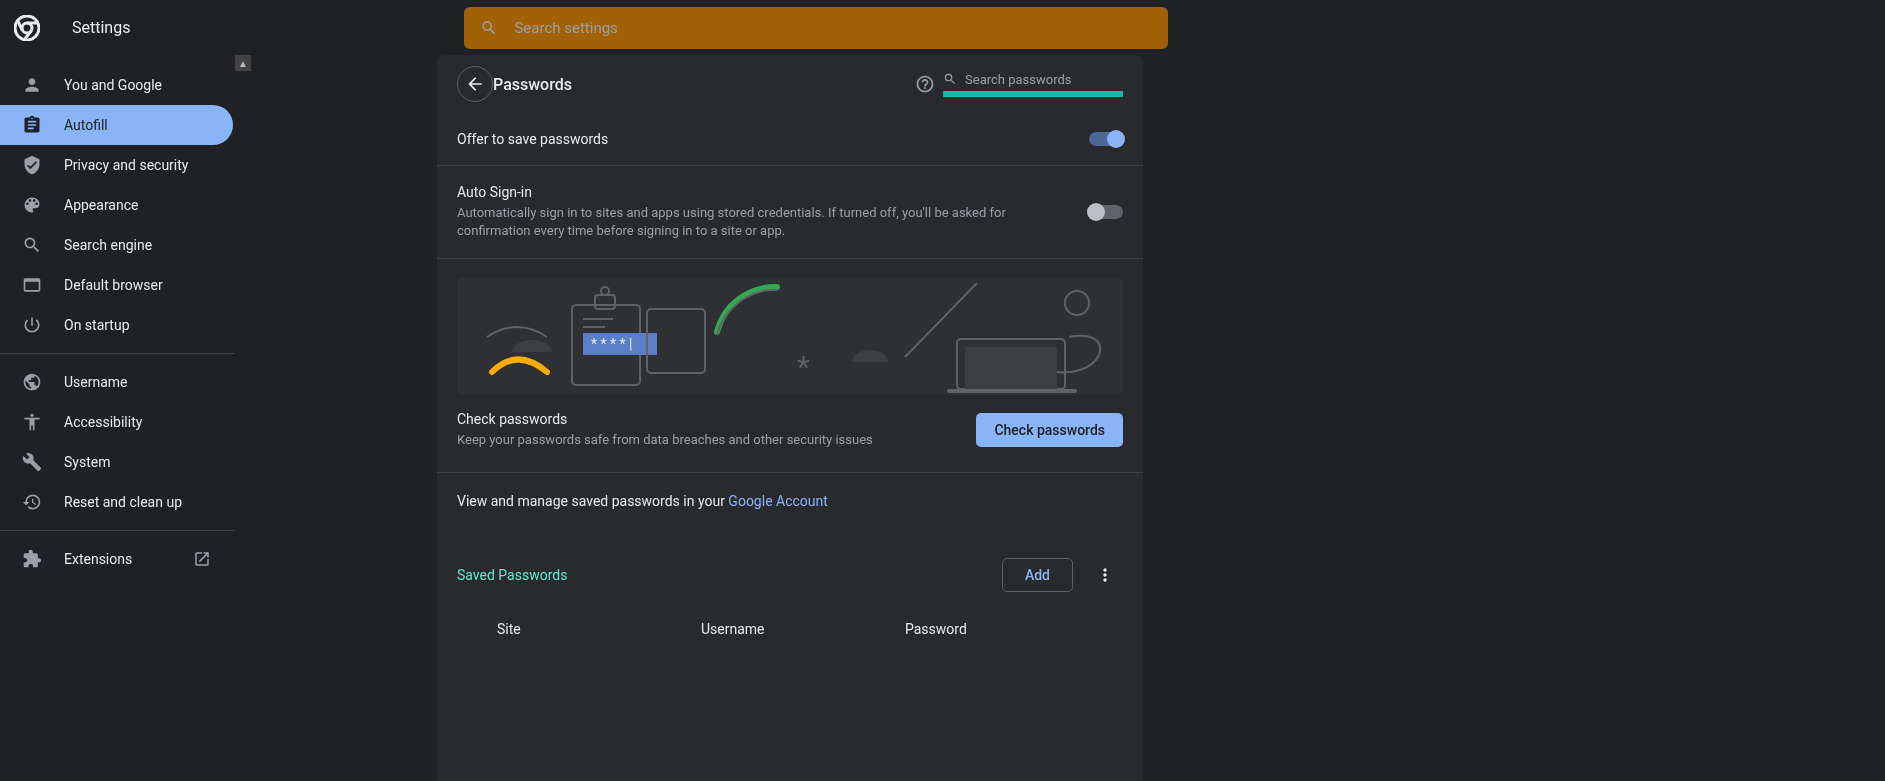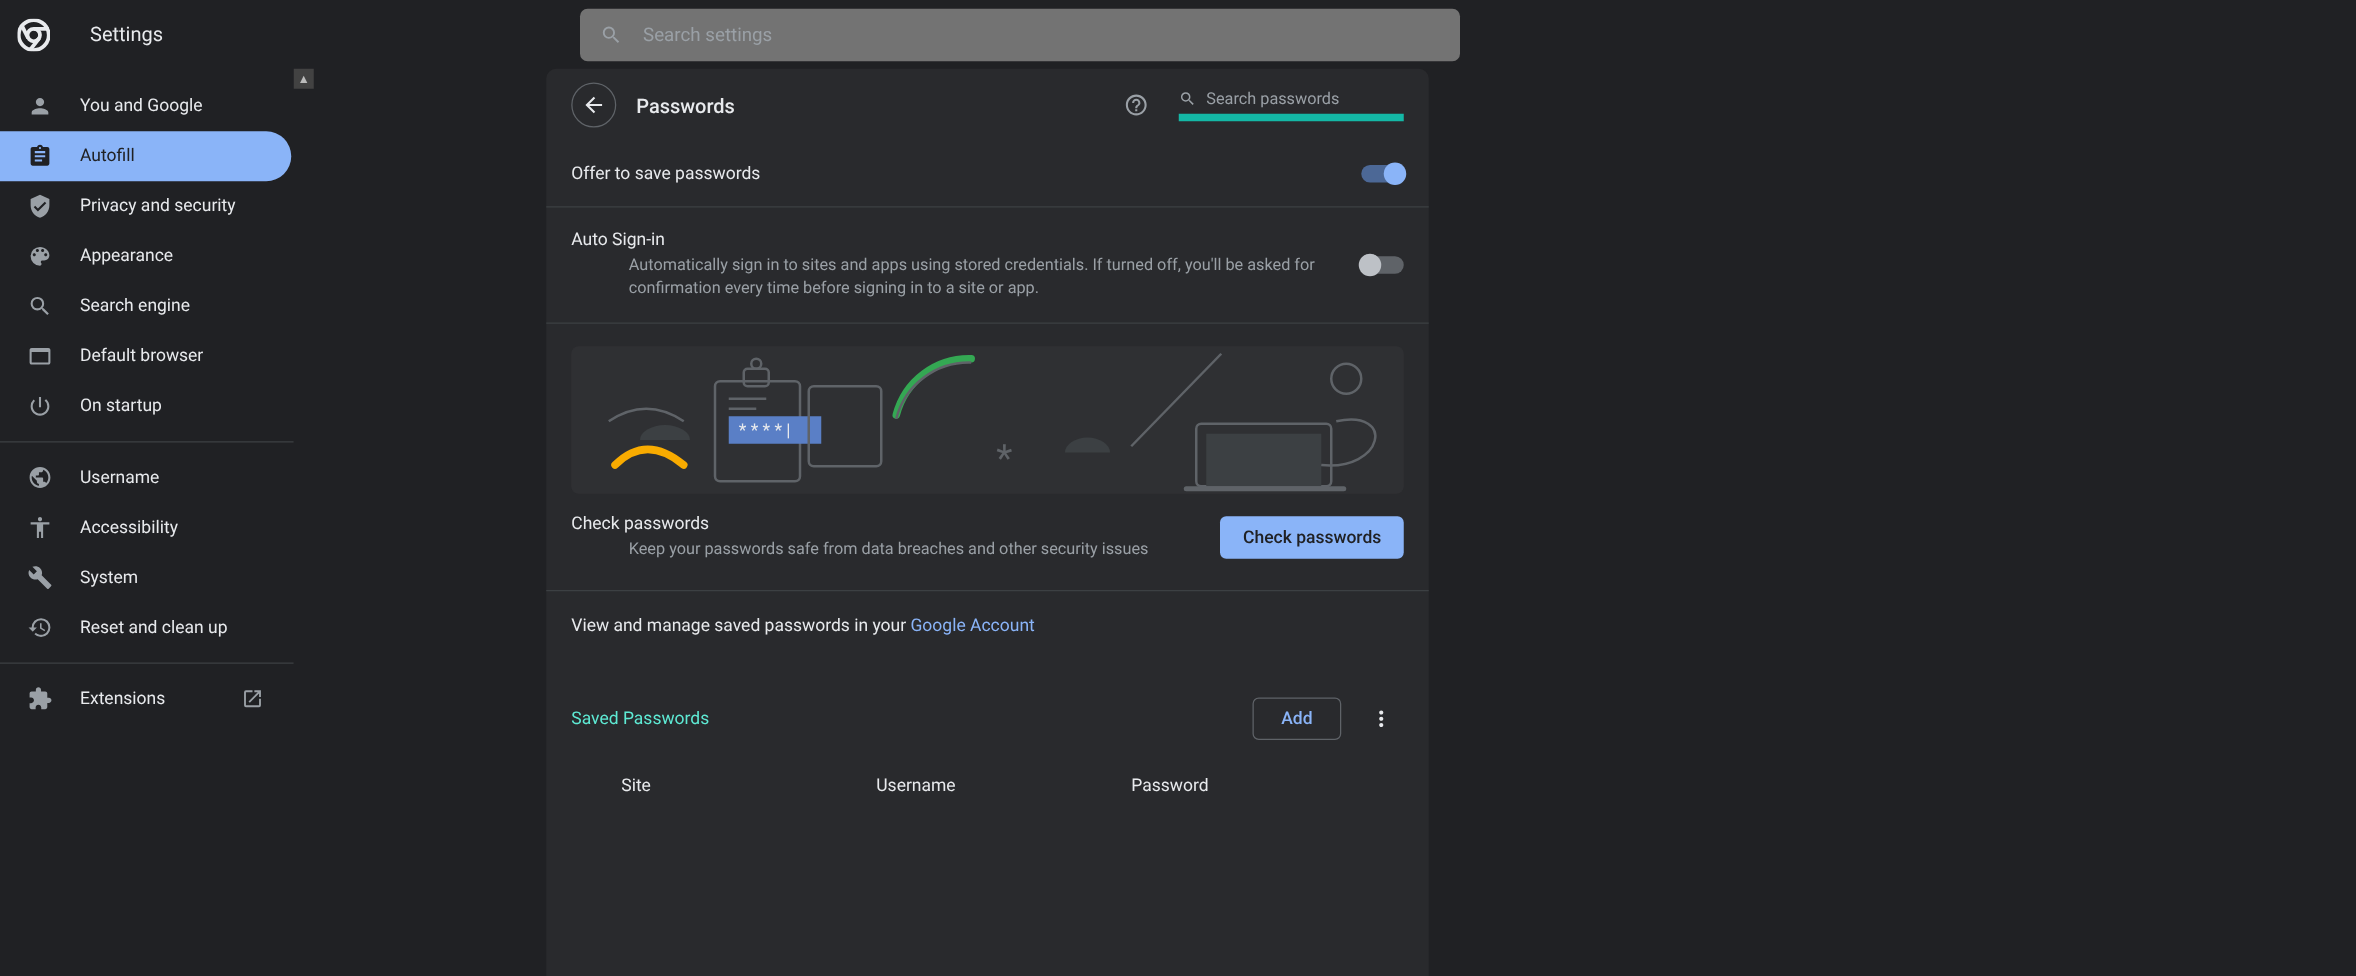--- a/index.html
+++ b/index.html
@@ -32,21 +32,21 @@
     .app-title {
       color: #e8eaed;
       font-size: 16px;
       flex: none;
       margin-left: 8px;
     }
     .top-search-wrap {
       margin-left: 310px;
       width: 704px;
       height: 42px;
-      background: #737373;
+      background: #a16207;
       border-radius: 6px;
       display: flex;
       align-items: center;
       padding: 0 16px;
       gap: 16px;
     }
     .top-search-wrap svg { flex: none; }
     .top-search-input {
       flex: 1;
       background: transparent;
@@ -124,21 +124,21 @@
       margin-left: 186px;
       background: #292a2d;
       border-radius: 8px 8px 0 0;
     }
 
     .page-header {
       display: flex;
       align-items: center;
       height: 58px;
       padding: 0 20px;
-      gap: 16px;
+      gap: 0;
     }
     .back-btn {
       width: 36px;
       height: 36px;
       border: 1px solid #5f6368;
       border-radius: 50%;
       display: flex;
       align-items: center;
       justify-content: center;
       cursor: pointer;
@@ -173,21 +173,21 @@
     .row-block {
       padding: 18px 20px;
       border-top: 1px solid #3c4043;
       display: flex;
       align-items: center;
       gap: 20px;
     }
     .row-block.first { border-top: none; }
     .row-text { flex: 1; }
     .row-title { font-size: 14px; color: #e8eaed; }
-    .row-sub { font-size: 13px; color: #9aa0a6; margin-top: 4px; line-height: 1.4; margin-left: 46px; }
+    .row-sub { font-size: 13px; color: #9aa0a6; margin-top: 4px; line-height: 1.4; }
 
     .toggle {
       width: 34px;
       height: 14px;
       border-radius: 10px;
       position: relative;
       cursor: pointer;
     }
     .toggle.on { background: #4c6896; }
     .toggle.off { background: #5f6368; }

